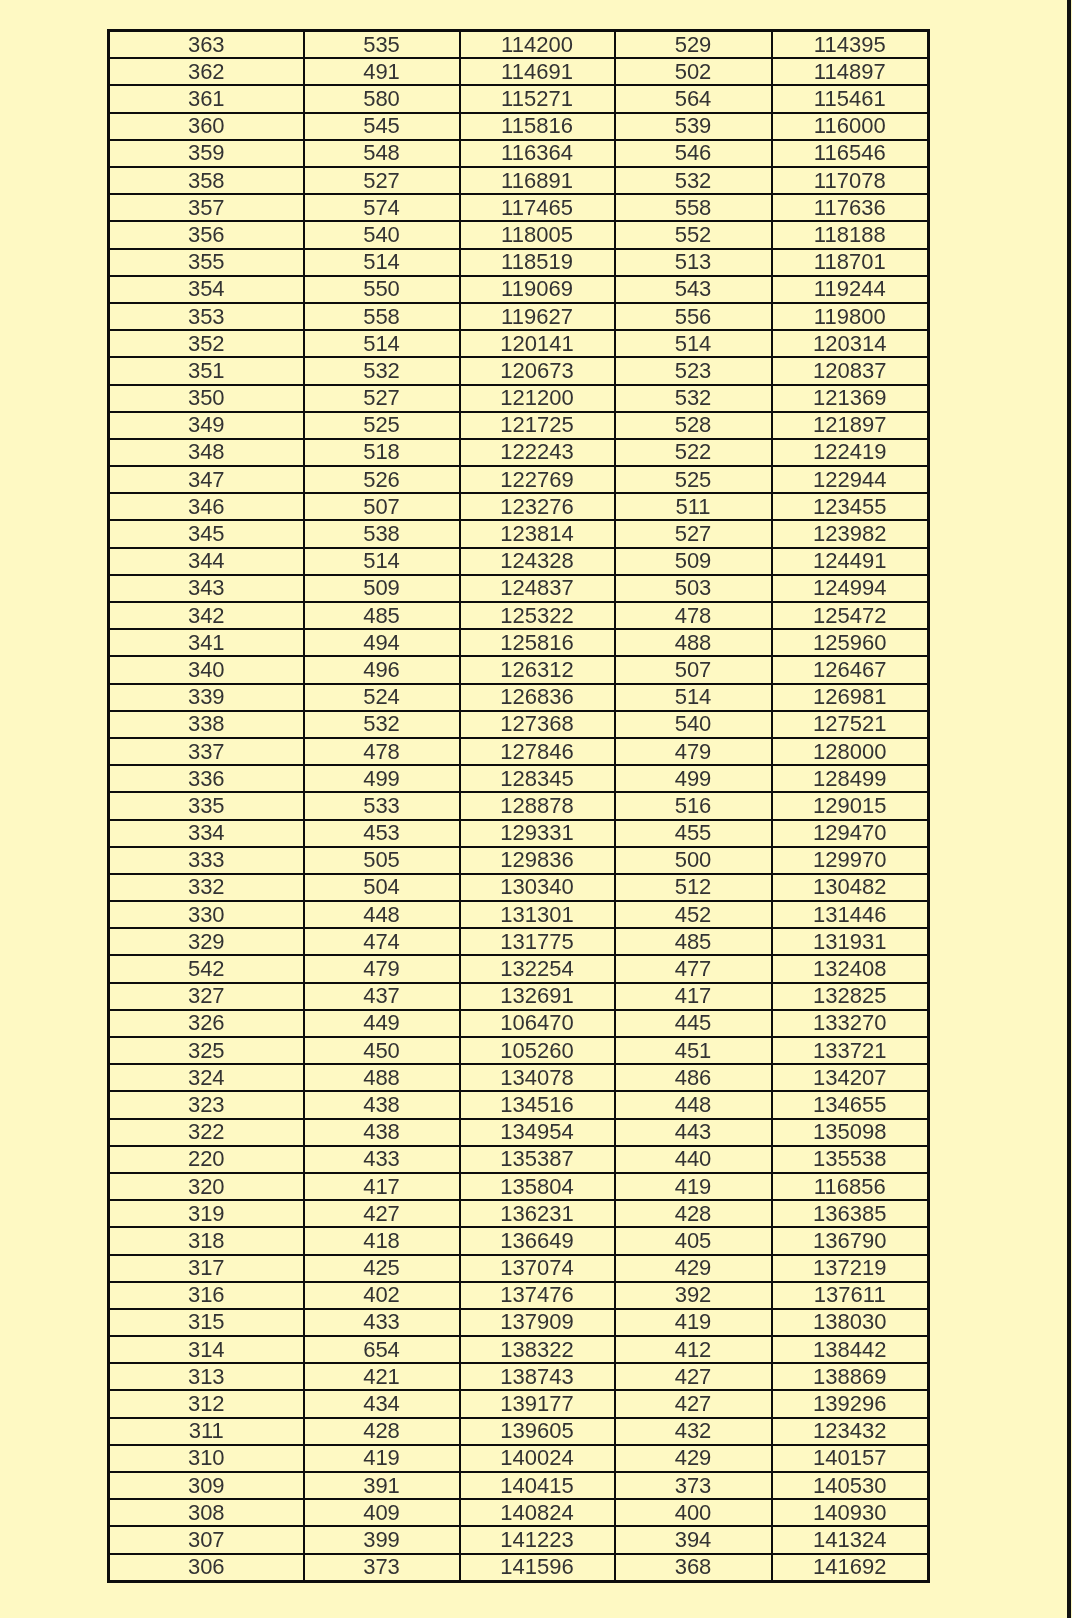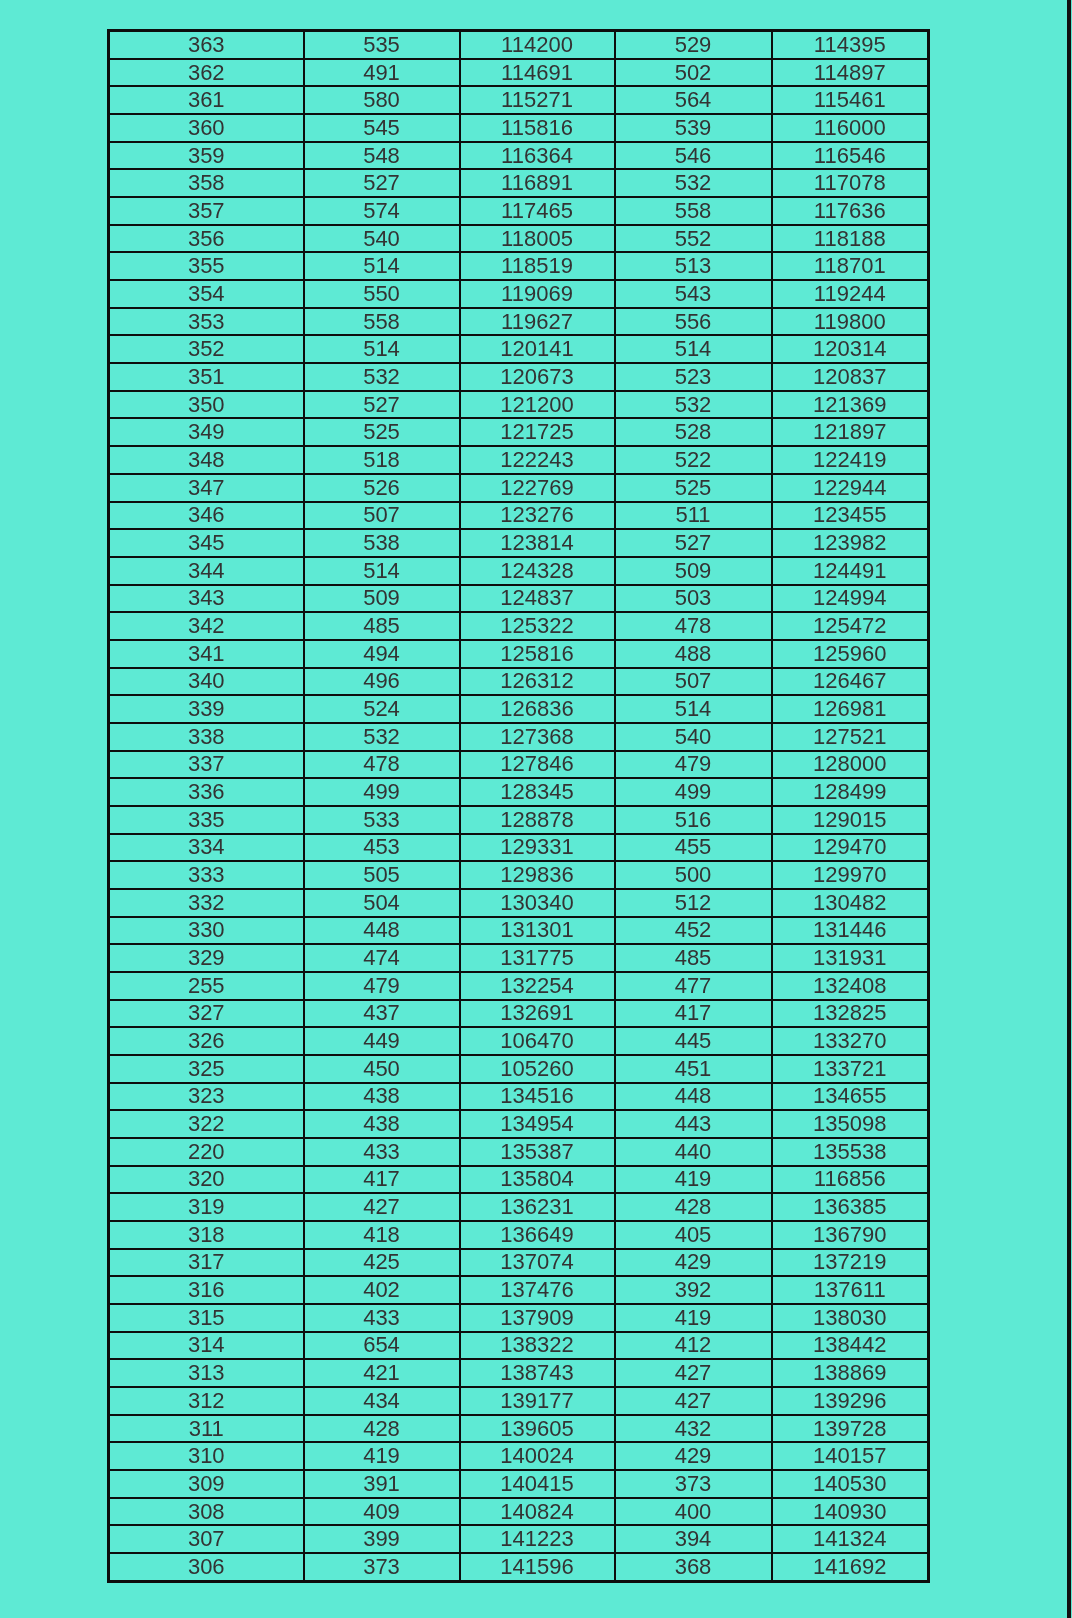--- a/index.html
+++ b/index.html
@@ -4,21 +4,21 @@
 <style>
   html, body {
     margin: 0;
     padding: 0;
     background: #ffffff;
   }
   .page {
     position: relative;
     width: 1072px;
     height: 1618px;
-    background: #5eead4;
+    background: #fef9c3;
     overflow: hidden;
     font-family: "Liberation Sans", sans-serif;
   }
   table.score-table {
     position: absolute;
     left: 107px;
     top: 29px;
     width: 820px;
     height: 1554px;
     border-collapse: collapse;
@@ -295,21 +295,21 @@
           <td>131446</td>
         </tr>
         <tr>
           <td>329</td>
           <td>474</td>
           <td>131775</td>
           <td>485</td>
           <td>131931</td>
         </tr>
         <tr>
-          <td>255</td>
+          <td>542</td>
           <td>479</td>
           <td>132254</td>
           <td>477</td>
           <td>132408</td>
         </tr>
         <tr>
           <td>327</td>
           <td>437</td>
           <td>132691</td>
           <td>417</td>
@@ -323,20 +323,27 @@
           <td>133270</td>
         </tr>
         <tr>
           <td>325</td>
           <td>450</td>
           <td>105260</td>
           <td>451</td>
           <td>133721</td>
         </tr>
         <tr>
+          <td>324</td>
+          <td>488</td>
+          <td>134078</td>
+          <td>486</td>
+          <td>134207</td>
+        </tr>
+        <tr>
           <td>323</td>
           <td>438</td>
           <td>134516</td>
           <td>448</td>
           <td>134655</td>
         </tr>
         <tr>
           <td>322</td>
           <td>438</td>
           <td>134954</td>
@@ -411,21 +418,21 @@
           <td>434</td>
           <td>139177</td>
           <td>427</td>
           <td>139296</td>
         </tr>
         <tr>
           <td>311</td>
           <td>428</td>
           <td>139605</td>
           <td>432</td>
-          <td>139728</td>
+          <td>123432</td>
         </tr>
         <tr>
           <td>310</td>
           <td>419</td>
           <td>140024</td>
           <td>429</td>
           <td>140157</td>
         </tr>
         <tr>
           <td>309</td>

